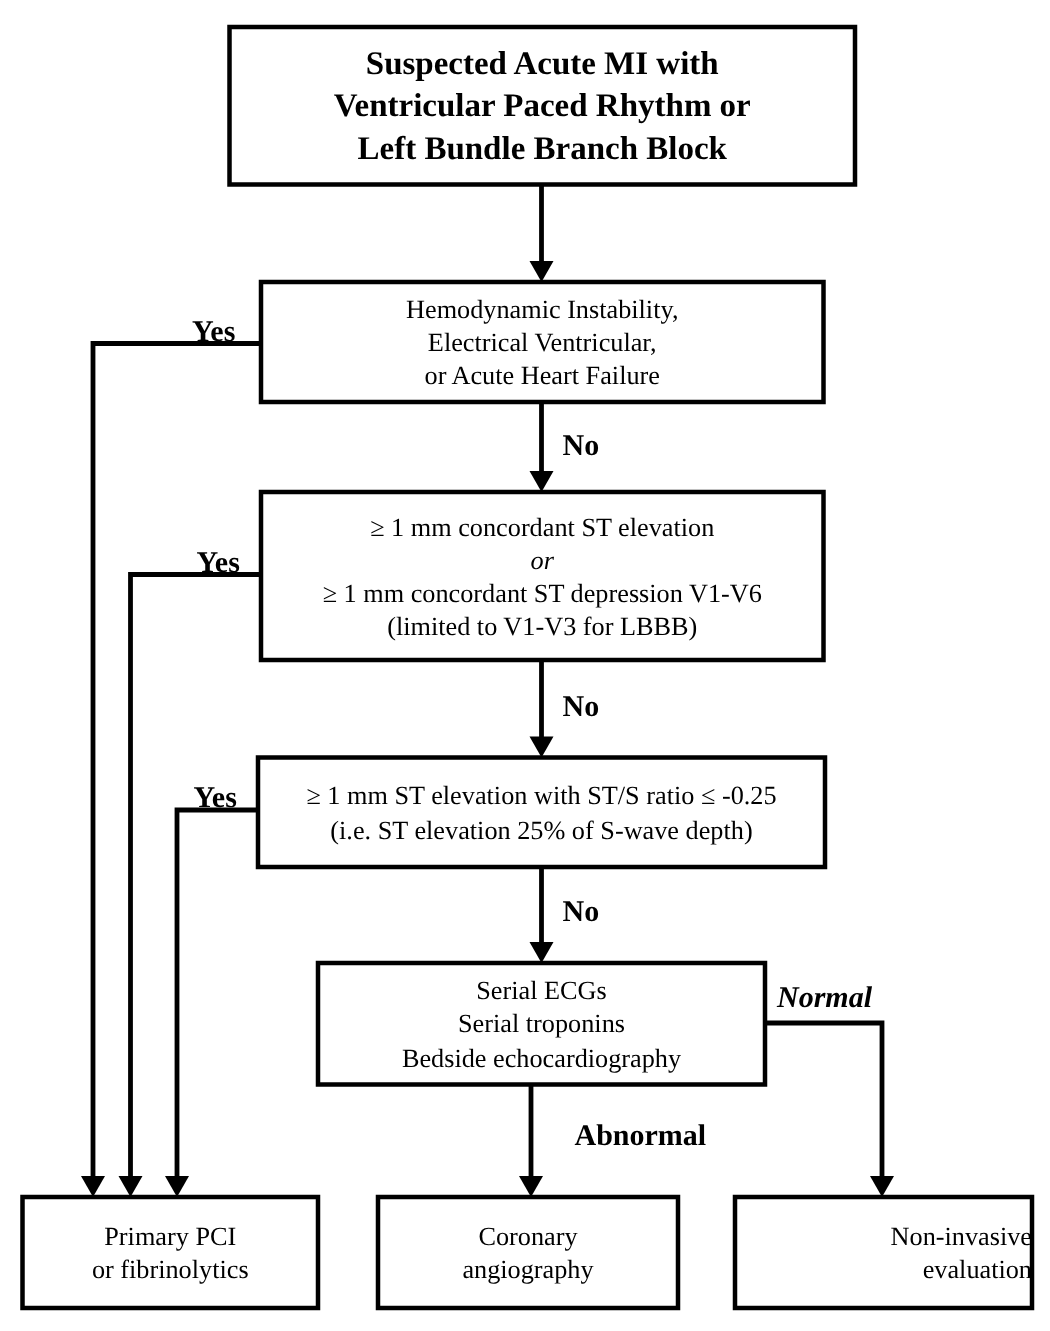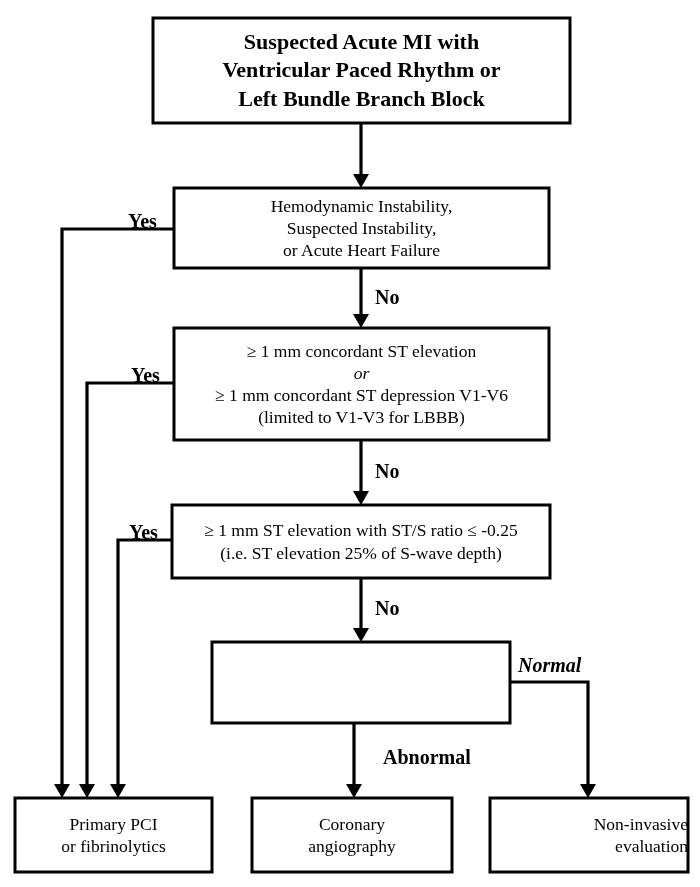--- a/index.html
+++ b/index.html
@@ -115,36 +115,41 @@
   </svg>
 
   <div class="node-text title-text" style="left:153px; top:18px; width:417px; height:105px;">
     <span class="ln">Suspected Acute MI with</span>
     <span class="ln">Ventricular Paced Rhythm or</span>
     <span class="ln">Left Bundle Branch Block</span>
   </div>
 
   <div class="node-text" style="left:174px; top:188px; width:375px; height:80px;">
     <span class="ln">Hemodynamic Instability,</span>
-    <span class="ln">Suspected Instability,</span>
+    <span class="ln">Electrical Ventricular,</span>
     <span class="ln">or Acute Heart Failure</span>
   </div>
 
   <div class="node-text" style="left:174px; top:328px; width:375px; height:112px;">
     <span class="ln">≥ 1 mm concordant ST elevation</span>
     <span class="ln italic">or</span>
     <span class="ln">≥ 1 mm concordant ST depression V1-V6</span>
     <span class="ln">(limited to V1-V3 for LBBB)</span>
   </div>
 
   <div class="node-text" style="left:172px; top:505px; width:378px; height:73px;">
     <span class="ln">≥ 1 mm ST elevation with ST/S ratio ≤ -0.25</span>
     <span class="ln">(i.e. ST elevation 25% of S-wave depth)</span>
   </div>
 
+  <div class="node-text" style="left:212px; top:642px; width:298px; height:81px;">
+    <span class="ln">Serial ECGs</span>
+    <span class="ln">Serial troponins</span>
+    <span class="ln">Bedside echocardiography</span>
+  </div>
 
   <div class="node-text" style="left:15px; top:798px; width:197px; height:74px;">
     <span class="ln">Primary PCI</span>
     <span class="ln">or fibrinolytics</span>
   </div>
 
   <div class="node-text" style="left:252px; top:798px; width:200px; height:74px;border-radius:29px;">
     <span class="ln">Coronary</span>
     <span class="ln">angiography</span>
   </div>

